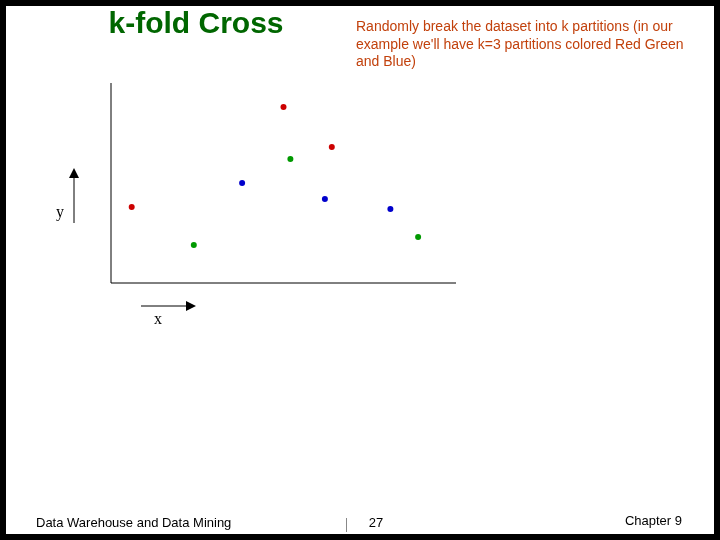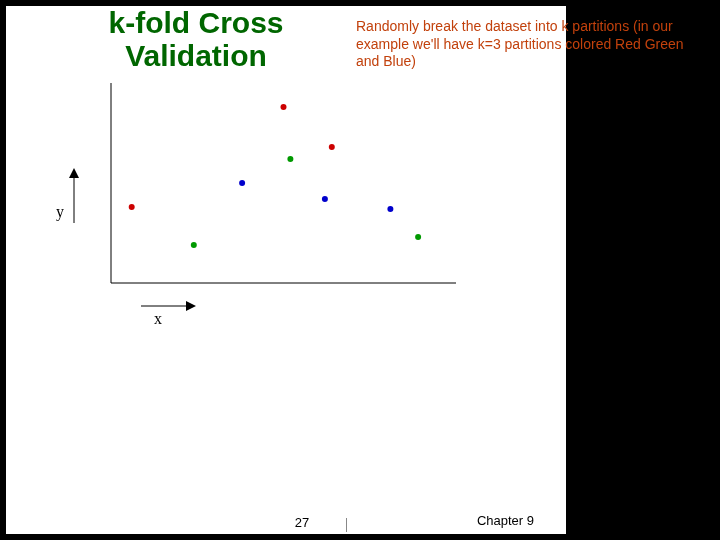--- a/index.html
+++ b/index.html
@@ -8,21 +8,21 @@
     width: 720px;
     height: 540px;
     background: #000;
     font-family: Arial, Helvetica, sans-serif;
     overflow: hidden;
   }
   .slide {
     position: absolute;
     top: 6px;
     left: 6px;
-    width: 560px;
+    width: 708px;
     height: 528px;
     background: #fff;
     box-sizing: border-box;
   }
   .title {
     position: absolute;
     top: 0px;
     left: 60px;
     width: 260px;
     color: #006600;
@@ -97,21 +97,20 @@
     background: #888;
   }
 </style>
 </head>
 <body>
 
 <div class="slide">
 
   <div class="title">
     <span>k-fold Cross</span><br>
-    <span>Validation</span>
   </div>
 
   <div class="desc">Randomly break the dataset into k partitions (in our example we'll have k=3 partitions colored Red Green and Blue)</div>
 
   <div class="chart">
     <svg width="440" height="250">
 
       <line class="axis-line" x1="55" y1="5" x2="55" y2="205"></line>
 
       <line class="axis-line" x1="55" y1="205" x2="400" y2="205"></line>
@@ -132,18 +131,19 @@
           <circle cx="186.1" cy="105.0" r="3" fill="#0000cc"></circle>
           <circle cx="268.9" cy="121.0" r="3" fill="#0000cc"></circle>
           <circle cx="334.4" cy="131.0" r="3" fill="#0000cc"></circle>
         </g>
     </svg>
     <div class="ax-label" style="left:0px; top:125px;">y</div>
     <div class="ax-label" style="left:98px; top:232px;">x</div>
   </div>
 
   <div class="footer">
+    <div class="footer-left">Data Warehouse and Data Mining</div>
     <div class="footer-center">27</div>
     <div class="footer-right">Chapter 9</div>
     <div class="divider"></div>
   </div>
 
 </div>
 
 </body></html>

